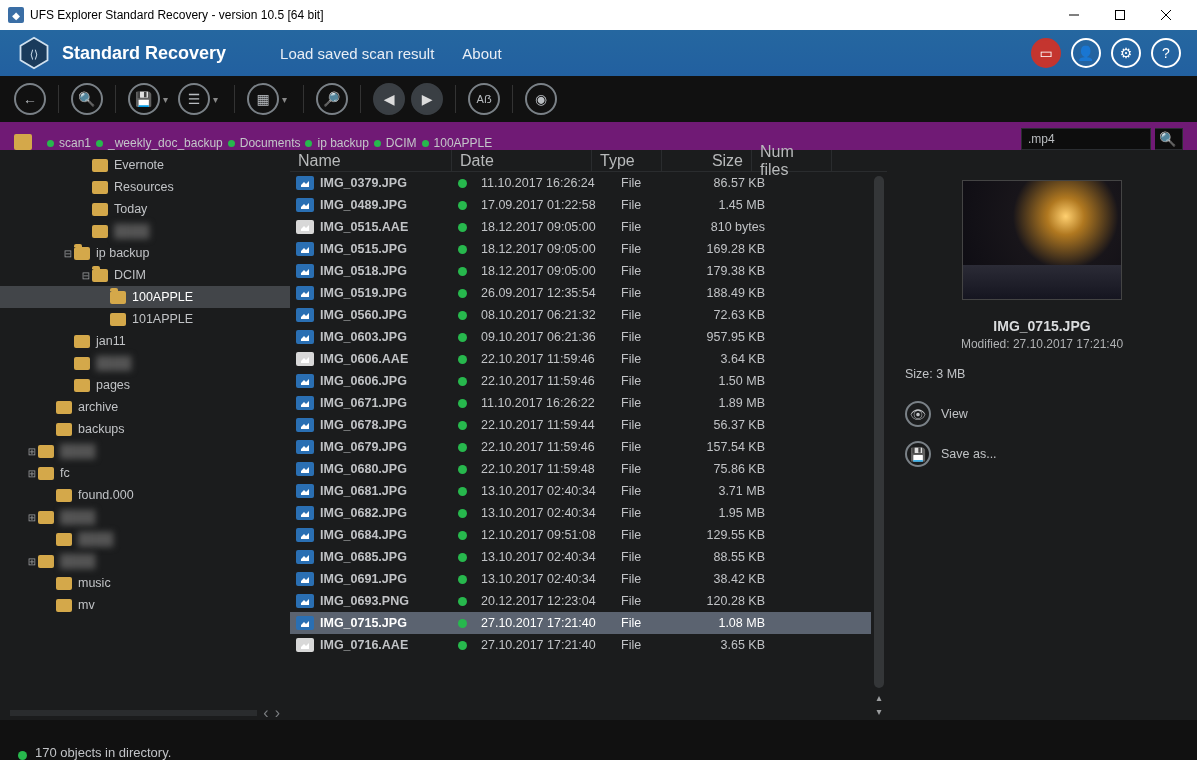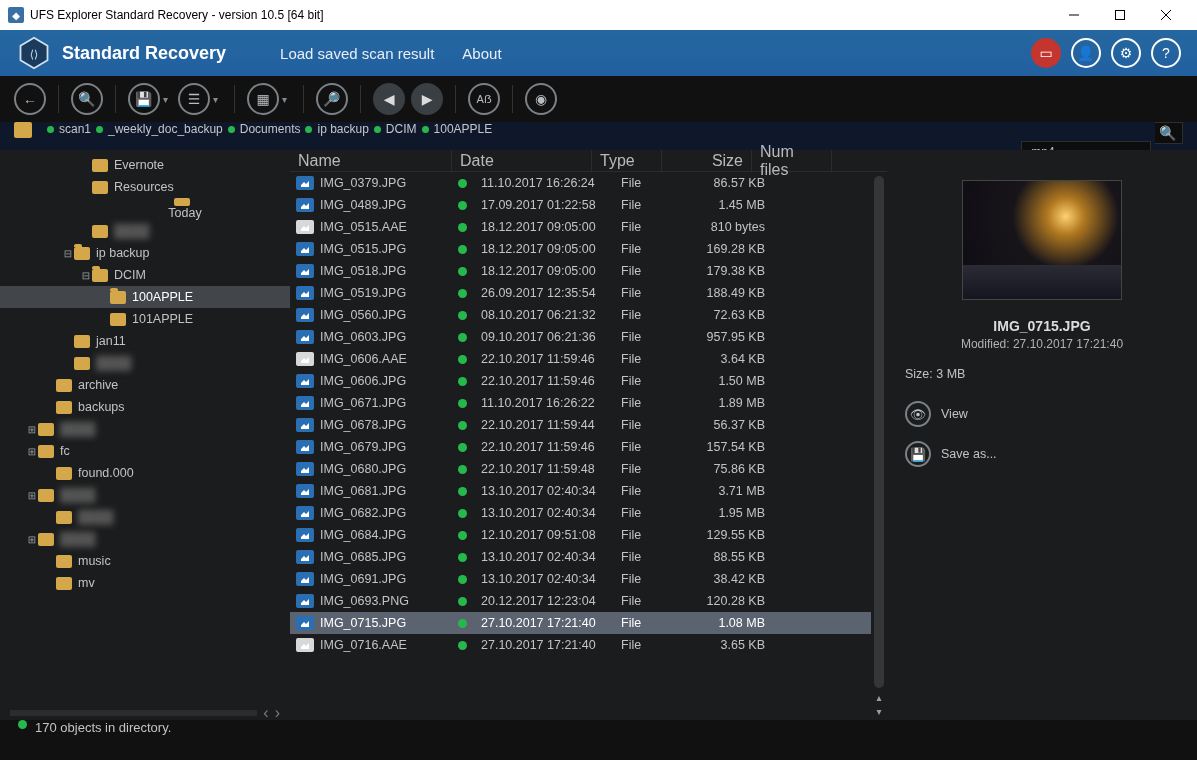--- a/index.html
+++ b/index.html
@@ -17,21 +17,21 @@
 .menu-item { font-size:15px; color:#e9eef5; cursor:pointer; }
 .header-spacer { flex:1; }
 .header-icons { display:flex; gap:10px; }
 .header-iconbtn { width:30px; height:30px; border:2px solid #fff; border-radius:50%; display:flex; align-items:center; justify-content:center; color:#fff; cursor:pointer; font-size:14px; }
 .header-iconbtn.filled { background:#c4352f; border-color:#c4352f; }
 .toolbar { height:46px; background:#111; display:flex; align-items:center; padding:0 14px; gap:6px; }
 .tbtn { width:32px; height:32px; border:2px solid #7a8187; border-radius:50%; display:flex; align-items:center; justify-content:center; color:#b8bcc0; cursor:pointer; font-size:14px; background:transparent; }
 .tbtn.filled { background:#3a3f44; border-color:#3a3f44; color:#dcdcdc; }
 .tbtn-drop { margin-left:-3px; color:#888; font-size:10px; cursor:pointer; margin-right:4px; align-self:center; }
 .tsep { width:1px; height:28px; background:#333; margin:0 6px; }
-.pathbar { height:28px; background:#0f172a; display:flex; align-items:flex-start; padding:0 14px; gap:4px; }
+.pathbar { height:28px; background:#701a75; display:flex; align-items:flex-end; padding:0 14px; gap:4px; }
 .path-start { width:18px; height:16px; background:#d4a84a; border-radius:2px; margin-right:6px; }
 .path-dot { width:7px; height:7px; background:#27b84d; border-radius:50%; margin:0 5px; }
 .path-seg { color:#c4c6c9; font-size:12px; cursor:pointer; }
 .path-spacer { flex:1; }
 .searchbox { width:130px; height:22px; background:#0d0d0d; border:1px solid #2a2d31; color:#b9bcbf; font-size:12px; padding:0 6px;margin-top:19px; }
 .searchbtn { width:28px; height:22px; display:flex; align-items:center; justify-content:center; color:#6ca7dc; cursor:pointer; font-size:14px; border:1px solid #2a2d31; border-left:none; background:#0d0d0d; }
 .content { display:flex; height:570px; background:#6d28d9; }
 .sidebar { width:290px; background:#1b1c1d; overflow:hidden; position:relative; }
 .tree { padding:4px 0; }
 .tree-row { height:22px; display:flex; align-items:center; color:#c1c3c6; font-size:12.5px; cursor:pointer; }
@@ -50,36 +50,36 @@
 .c-type { width:70px; }
 .c-size { width:90px; justify-content:flex-end; }
 .c-num { width:80px; justify-content:flex-end; }
 .rows { flex:1; overflow:hidden; position:relative; }
 .rowline { height:22px; display:flex; align-items:center; color:#c1c3c6; font-size:12.5px; padding-left:6px; cursor:pointer; }
 .rowline.sel { background:#5b6370; color:#fff; }
 .thumb { width:18px; height:14px; background:#2a6fb3; border-radius:2px; margin-right:6px; display:flex; align-items:center; justify-content:center; }
 .thumb.doc { background:#d8d8d8; }
 .thumb svg { width:10px; height:8px; }
 .gdot { width:9px; height:9px; background:#27b84d; border-radius:50%; margin-right:6px; }
-.r-name { width:138px; overflow:hidden; white-space:nowrap; }
+.r-name { width:138px; overflow:hidden; white-space:nowrap;font-weight:bold; }
 .r-date { width:140px; padding-left:8px; }
 .r-type { width:70px; padding-left:8px; }
 .r-size { width:90px; text-align:right; padding-right:8px; }
 .vscroll { position:absolute; right:0; top:0; width:16px; height:100%; background:#1b1c1d; display:flex; flex-direction:column; align-items:center; }
 .vscroll .thumb-bar { width:10px; flex:1; background:#343638; margin:4px 0; border-radius:5px; }
 .vscroll .arrow { font-size:10px; color:#9b9d9f; cursor:pointer; height:14px; }
 .preview { width:310px; background:#1b1c1d; padding:18px; color:#c1c3c6; font-size:12.5px; overflow:hidden; }
 .pv-img { width:160px; height:120px; margin:12px auto 18px; background:radial-gradient(circle at 65% 30%,#ffd070 0%,#b07820 14%,#18151a 40%,#0c0b12 100%); border:1px solid #444; position:relative; }
 .pv-img::after { content:""; position:absolute; left:0; right:0; bottom:0; height:34px; background:linear-gradient(#2b2b36,#151520); }
 .pv-name { text-align:center; font-weight:600; font-size:14px; color:#dadcde; }
 .pv-mod { text-align:center; font-size:12px; color:#b0b2b4; margin-top:3px; margin-bottom:16px; }
 .pv-size { font-size:12.5px; margin-bottom:20px; }
 .pv-action { display:flex; align-items:center; gap:10px; margin-bottom:14px; cursor:pointer; }
 .pv-actbtn { width:26px; height:26px; border:2px solid #7a8187; border-radius:50%; display:flex; align-items:center; justify-content:center; font-size:13px; }
-.status { height:40px; background:#111; display:flex; align-items:flex-start; padding:0 18px; color:#c1c3c6; font-size:13px; gap:8px; }
+.status { height:40px; background:#111; display:flex; align-items:flex-end; padding:0 18px; color:#c1c3c6; font-size:13px; gap:8px; }
 .status-dot { width:9px; height:9px; background:#27b84d; border-radius:50%; }
 </style>
 </head>
 <body>
 
 <div class="titlebar">
   <div class="titlebar-icon">◆</div>
   <div class="titlebar-text">UFS Explorer Standard Recovery - version 10.5 [64 bit]</div>
   <div class="titlebar-spacer"></div>
   <div class="winbtn">
@@ -169,21 +169,21 @@
         <div class="tree-row" style="padding-left: 80px;">
           <span class="tree-toggle"></span>
           <span class="folder-icon"></span>
           <span class="tree-label">Evernote</span>
         </div>
         <div class="tree-row" style="padding-left: 80px;">
           <span class="tree-toggle"></span>
           <span class="folder-icon"></span>
           <span class="tree-label">Resources</span>
         </div>
-        <div class="tree-row" style="padding-left: 80px; flex-direction: column;">
+        <div class="tree-row" style="padding-left: 80px;">
           <span class="tree-toggle"></span>
           <span class="folder-icon"></span>
           <span class="tree-label">Today</span>
         </div>
         <div class="tree-row" style="padding-left: 80px;">
           <span class="tree-toggle"></span>
           <span class="folder-icon"></span>
           <span class="tree-label masked">████</span>
         </div>
         <div class="tree-row" style="padding-left: 62px;">
@@ -208,20 +208,25 @@
         </div>
         <div class="tree-row" style="padding-left: 62px;">
           <span class="tree-toggle"></span>
           <span class="folder-icon"></span>
           <span class="tree-label">jan11</span>
         </div>
         <div class="tree-row" style="padding-left: 62px;">
           <span class="tree-toggle"></span>
           <span class="folder-icon"></span>
           <span class="tree-label masked">████</span>
+        </div>
+        <div class="tree-row" style="padding-left: 62px;">
+          <span class="tree-toggle"></span>
+          <span class="folder-icon"></span>
+          <span class="tree-label">pages</span>
         </div>
         <div class="tree-row" style="padding-left: 44px;">
           <span class="tree-toggle"></span>
           <span class="folder-icon"></span>
           <span class="tree-label">archive</span>
         </div>
         <div class="tree-row" style="padding-left: 44px;">
           <span class="tree-toggle"></span>
           <span class="folder-icon"></span>
           <span class="tree-label">backups</span>

